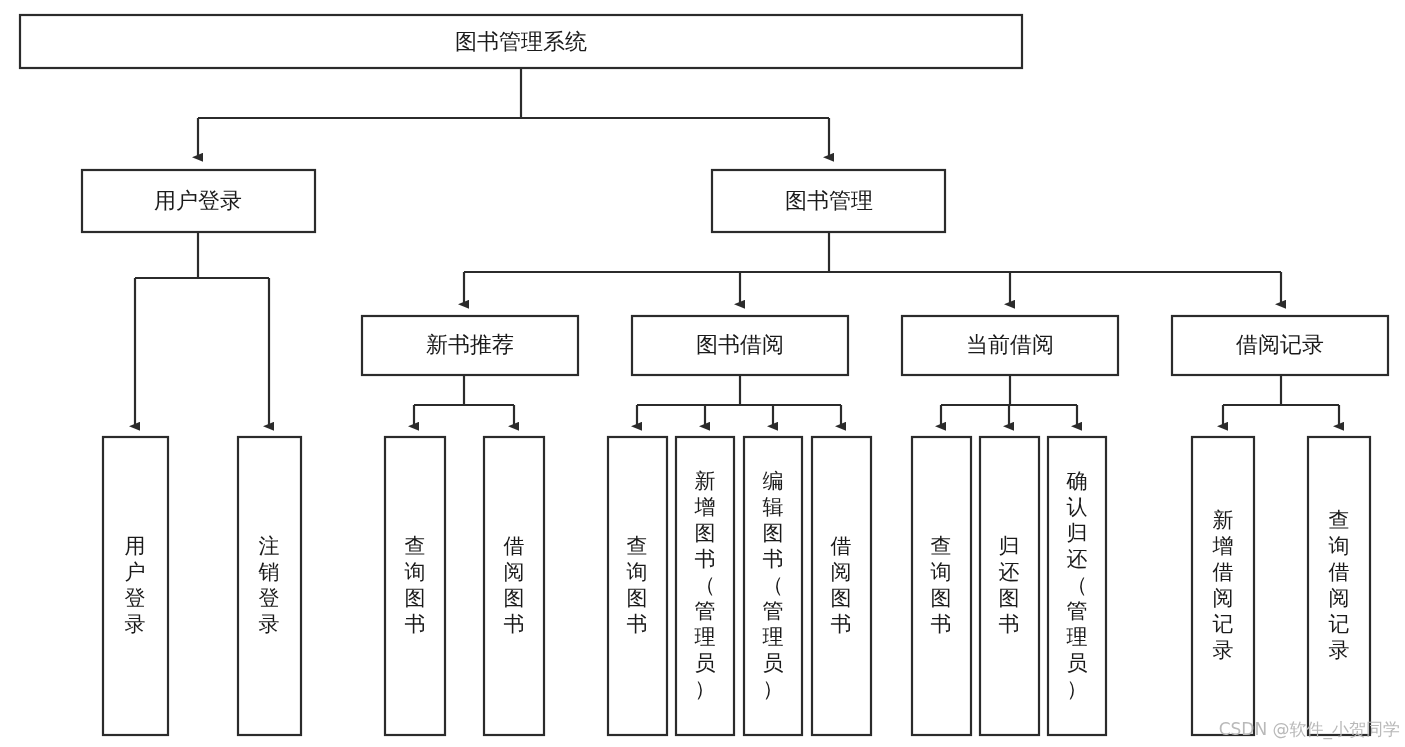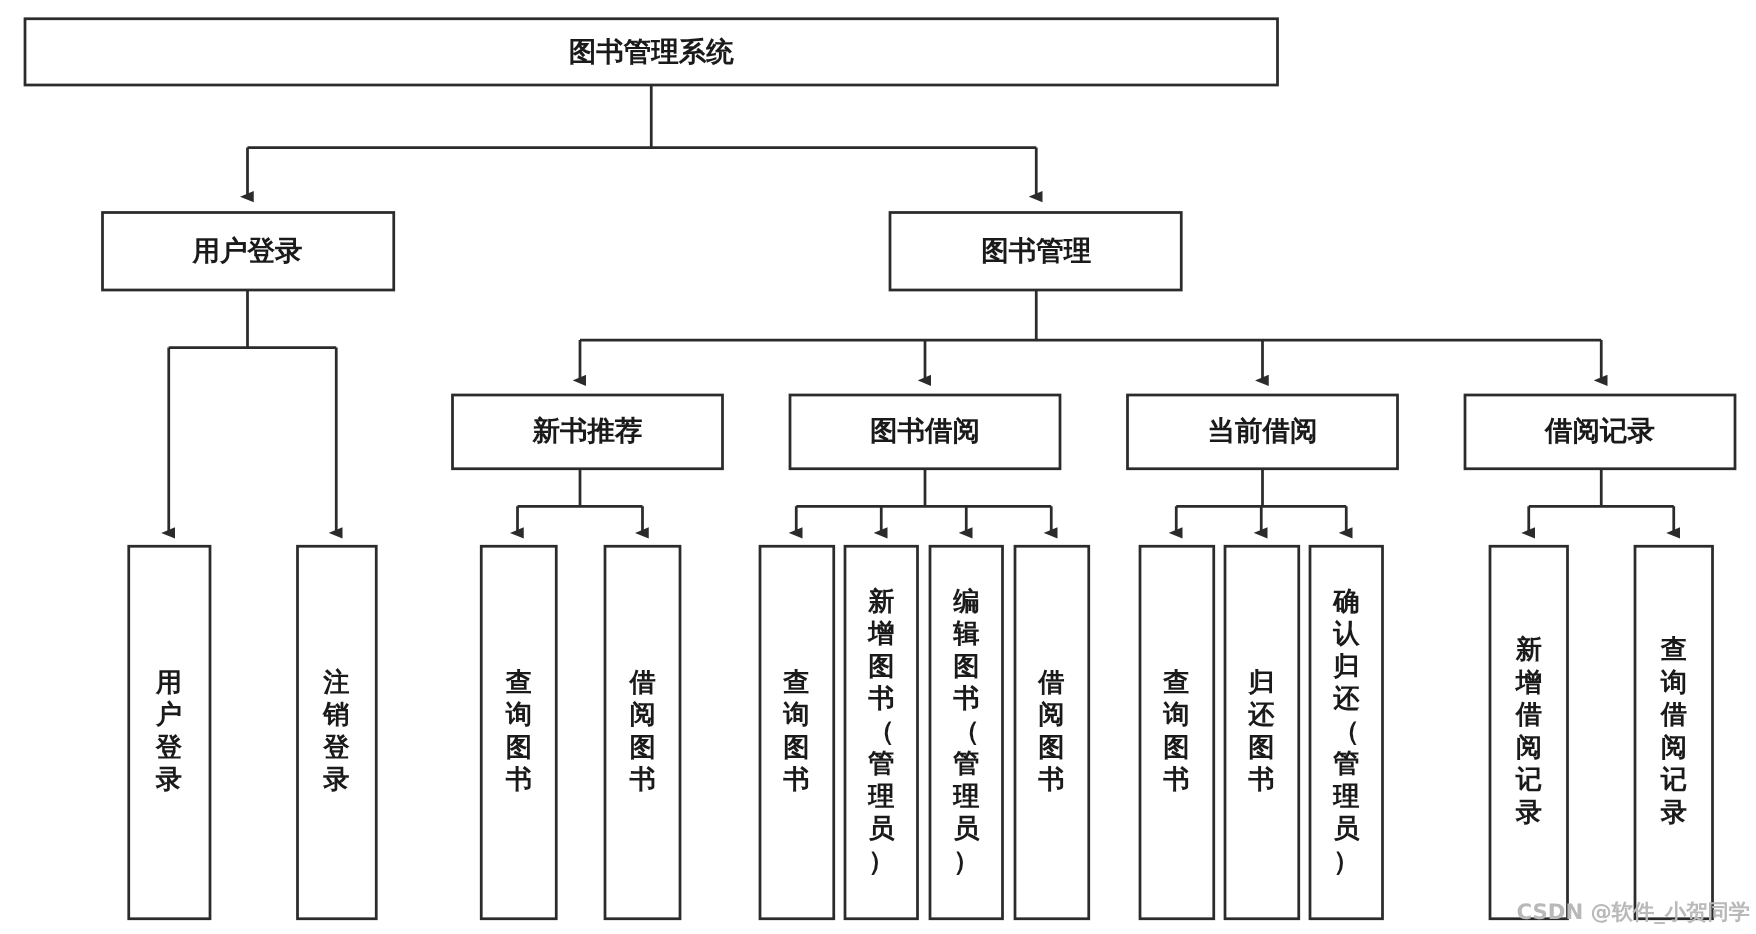--- a/index.html
+++ b/index.html
@@ -9,21 +9,20 @@
   }
   body {
     font-family: "DejaVu Sans", "Liberation Sans", sans-serif;
   }
   #stage {
     position: relative;
     width: 1405px;
     height: 747px;
     background: #ffffff;
     overflow: hidden;
-    font-weight: bold;
   }
   #diagram {
     position: absolute;
     left: 0;
     top: 0;
     width: 1405px;
     height: 747px;
     display: block;
   }
   .node-rect {

